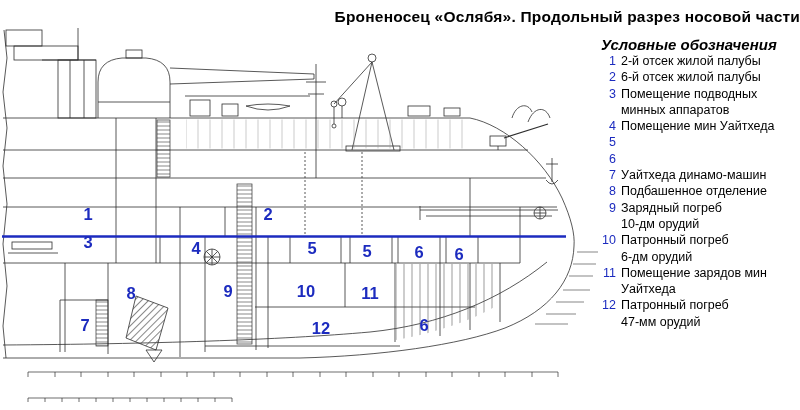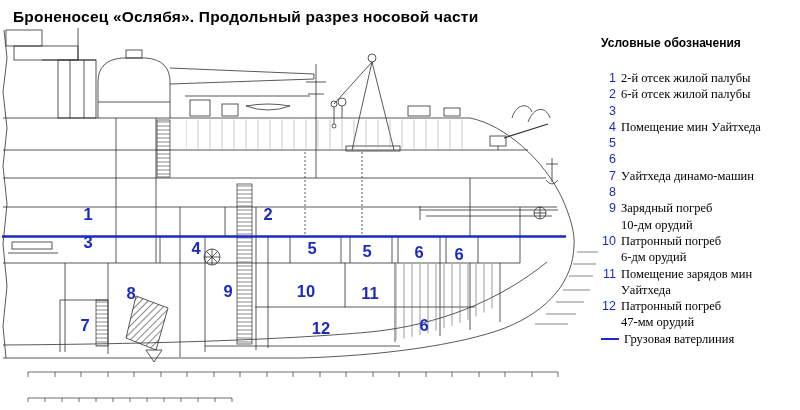--- a/index.html
+++ b/index.html
@@ -1,28 +1,28 @@
 <!DOCTYPE html>
 <html style="--accent: #1c2bbf;"><head>
 <meta charset="utf-8">
 <style>
   html,body{margin:0;padding:0;background:#fff;}
   body{width:800px;height:410px;position:relative;overflow:hidden;
        font-family:"Liberation Sans",sans-serif;color:#000;}
   :root{--accent:#1c2bbf;}
-  .title{position:absolute;top:8px;left:0;width:780px;text-align:left;
+  .title{position:absolute;top:8px;left:7px;width:780px;text-align:right;
          font-size:15.5px;font-weight:bold;letter-spacing:.2px;padding-left:13px;}
   .diagram-wrap{position:absolute;left:0;top:0;width:600px;height:410px;}
   .dnum{position:absolute;transform:translate(-50%,-50%);
         color:var(--accent);font-weight:bold;font-size:16.5px;line-height:1;}
   .legend{position:absolute;left:601px;top:36px;width:197px;}
-  .legend-title{font-weight:bold;font-size:12px;margin-bottom:20px;}
+  .legend-title{font-weight:bold;font-size:15px;font-style:italic;}
   .legend-item{display:flex;align-items:flex-start;font-size:12.5px;line-height:16.3px;}
   .legend-item .num{flex:0 0 15px;text-align:right;margin-right:5px;color:var(--accent);}
-  .legend-item .lab{white-space:pre-line;font-family:Liberation Serif, serif;}
+  .legend-item .lab{white-space:pre-line;}
   .wl-sym{flex:0 0 15px;margin-right:5px;display:flex;align-items:center;height:16.3px;justify-content:flex-end;}
   .wl-line{display:inline-block;width:18px;height:2.5px;background:var(--accent);}
 </style>
 </head>
 <body>
 
 <div class="title">Броненосец «Ослябя». Продольный разрез носовой части</div>
 
 <div class="diagram-wrap">
 <svg width="600" height="410" viewBox="0 0 600 410">
@@ -222,20 +222,22 @@
     <span class="lab">2-й отсек жилой палубы</span>
   </div>
 
   <div class="legend-item">
     <span class="num">2</span>
     <span class="lab">6-й отсек жилой палубы</span>
   </div>
 
   <div class="legend-item">
     <span class="num">3</span>
+    <span class="lab">Помещение подводных
+минных аппаратов</span>
   </div>
 
   <div class="legend-item">
     <span class="num">4</span>
     <span class="lab">Помещение мин Уайтхеда</span>
   </div>
 
   <div class="legend-item">
     <span class="num">5</span>
   </div>
@@ -244,20 +246,21 @@
     <span class="num">6</span>
   </div>
 
   <div class="legend-item">
     <span class="num">7</span>
     <span class="lab">Уайтхеда динамо-машин</span>
   </div>
 
   <div class="legend-item">
     <span class="num">8</span>
+    <span class="lab">Подбашенное отделение</span>
   </div>
 
   <div class="legend-item">
     <span class="num">9</span>
     <span class="lab">Зарядный погреб
 10-дм орудий</span>
   </div>
 
   <div class="legend-item">
     <span class="num">10</span>
@@ -270,19 +273,13 @@
     <span class="lab">Помещение зарядов мин
 Уайтхеда</span>
   </div>
 
   <div class="legend-item">
     <span class="num">12</span>
     <span class="lab">Патронный погреб
 47-мм орудий</span>
   </div>
 </div>
-  <div class="legend-item">
-    <span class="wl-sym">
-        <span class="wl-line"></span>
-      </span>
-    <span class="lab">Грузовая ватерлиния</span>
-  </div>
 </div>
 
 </body></html>

